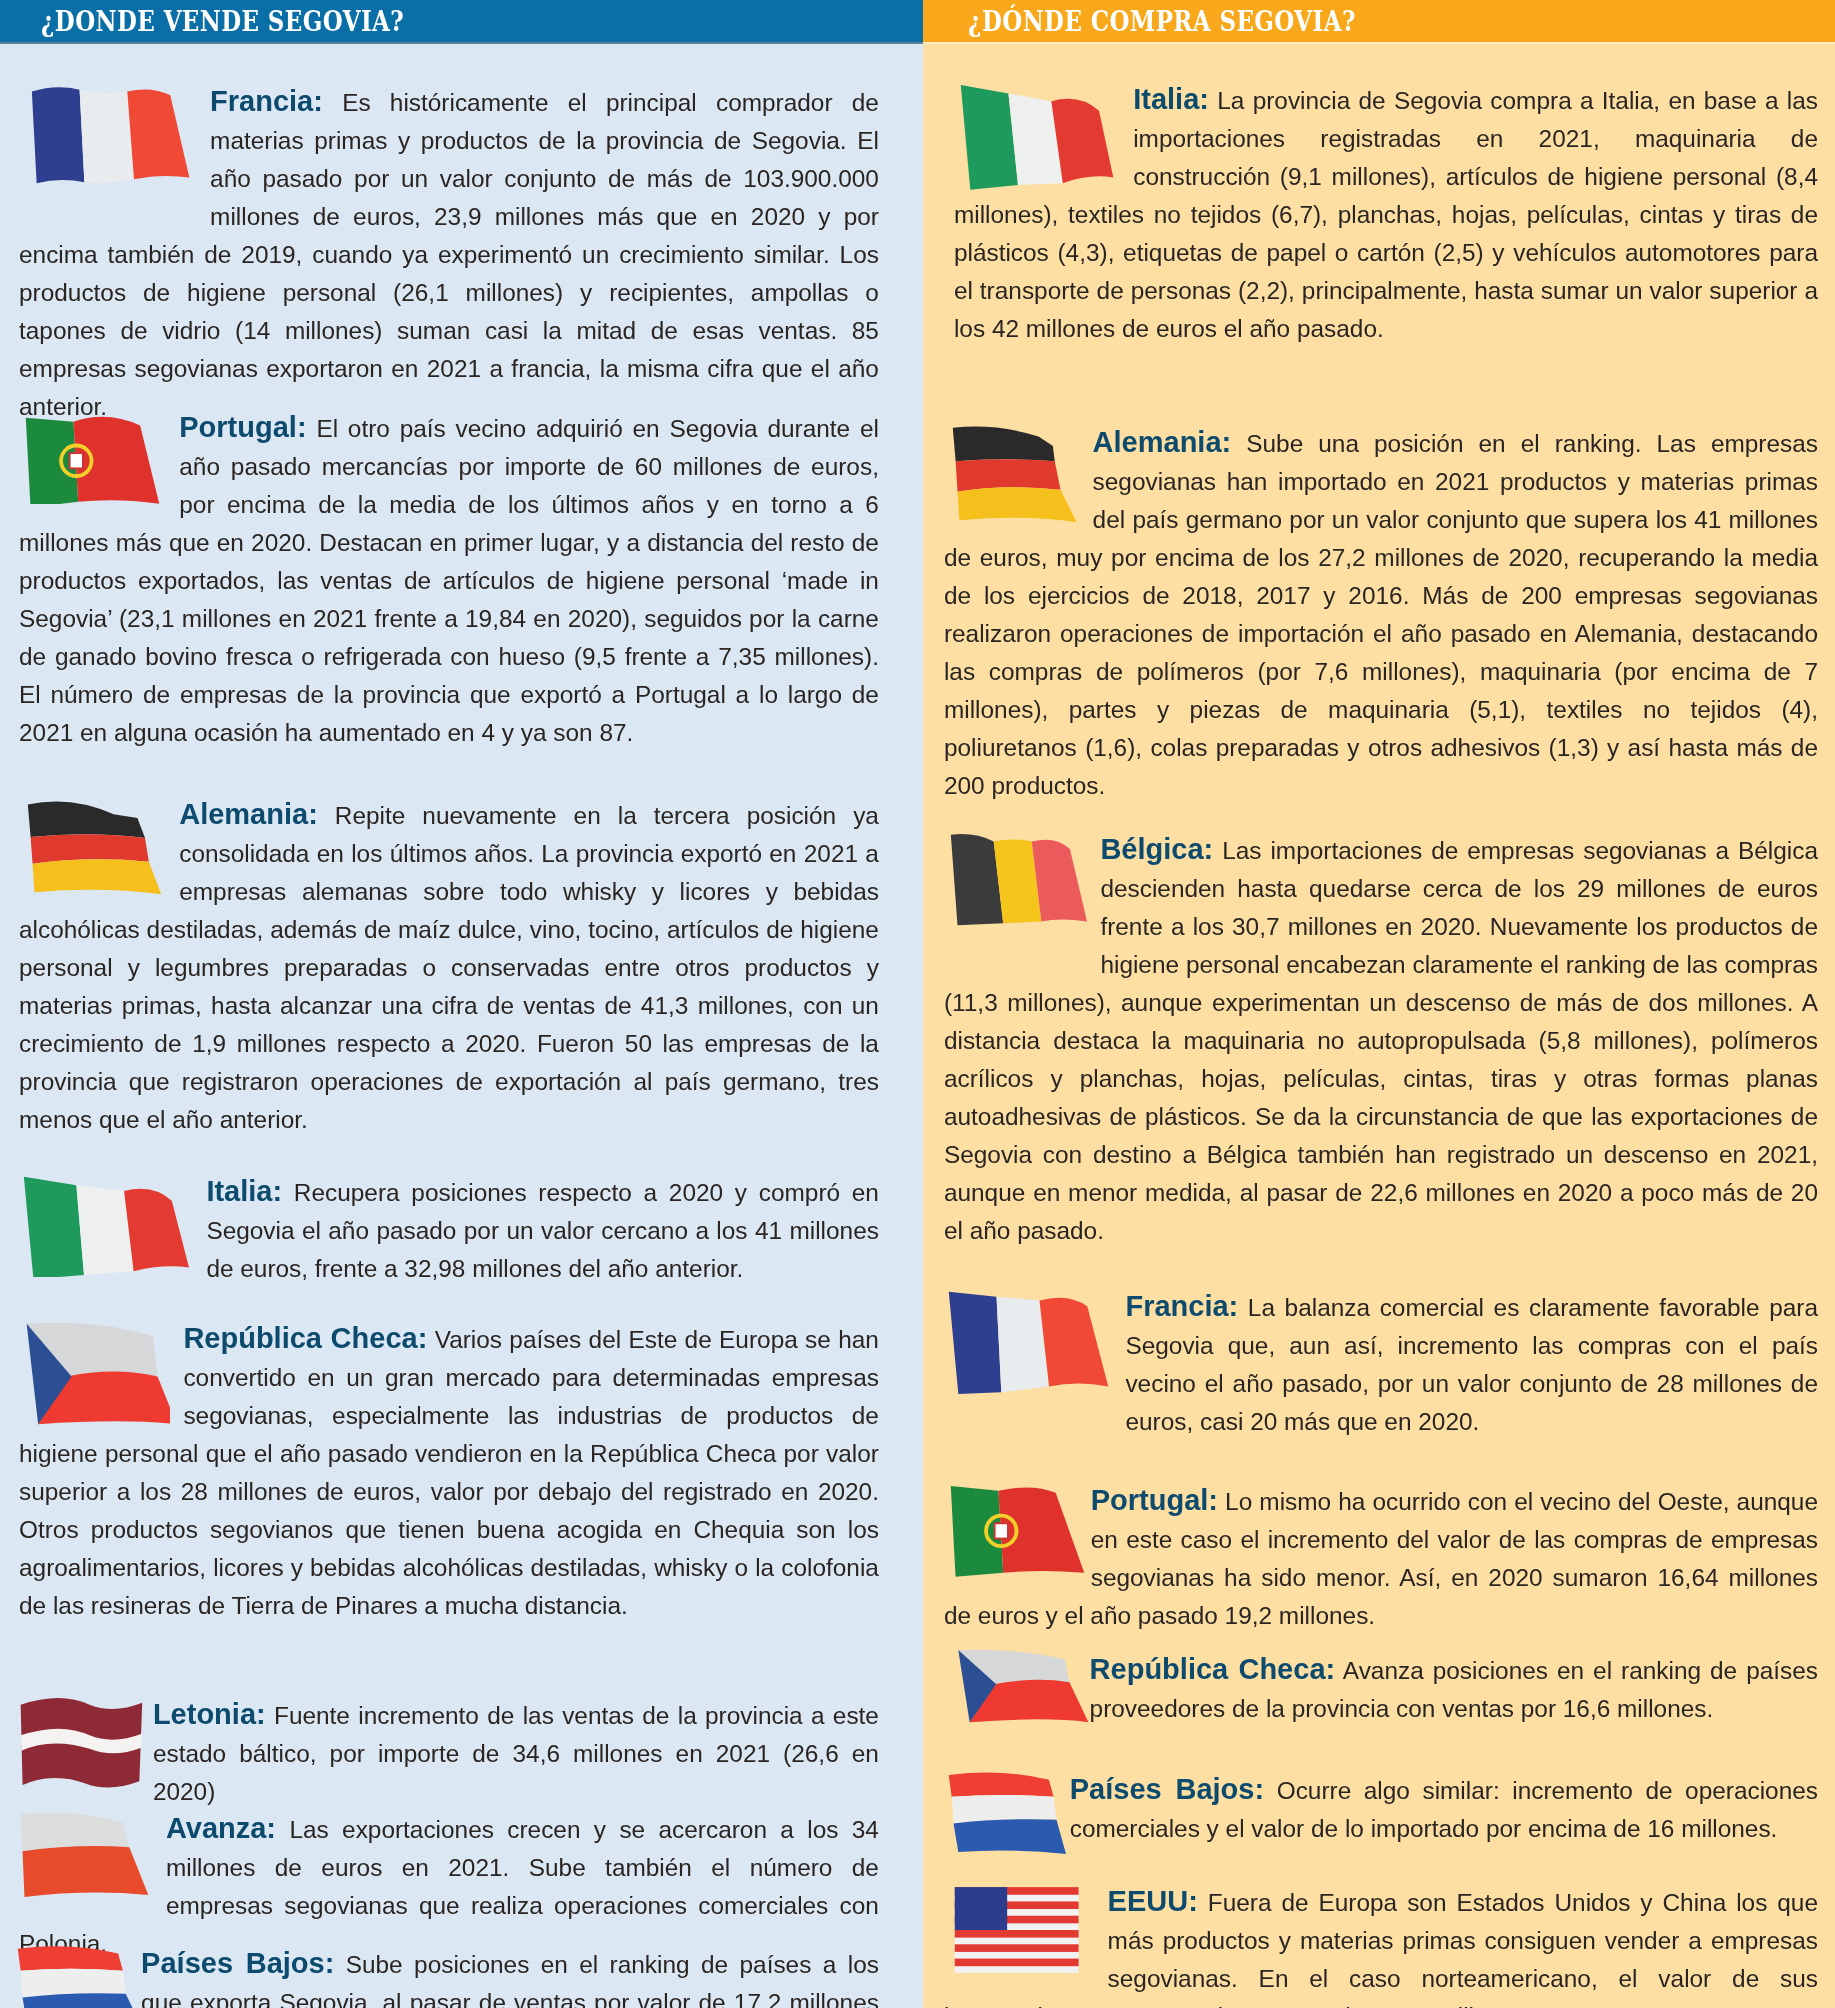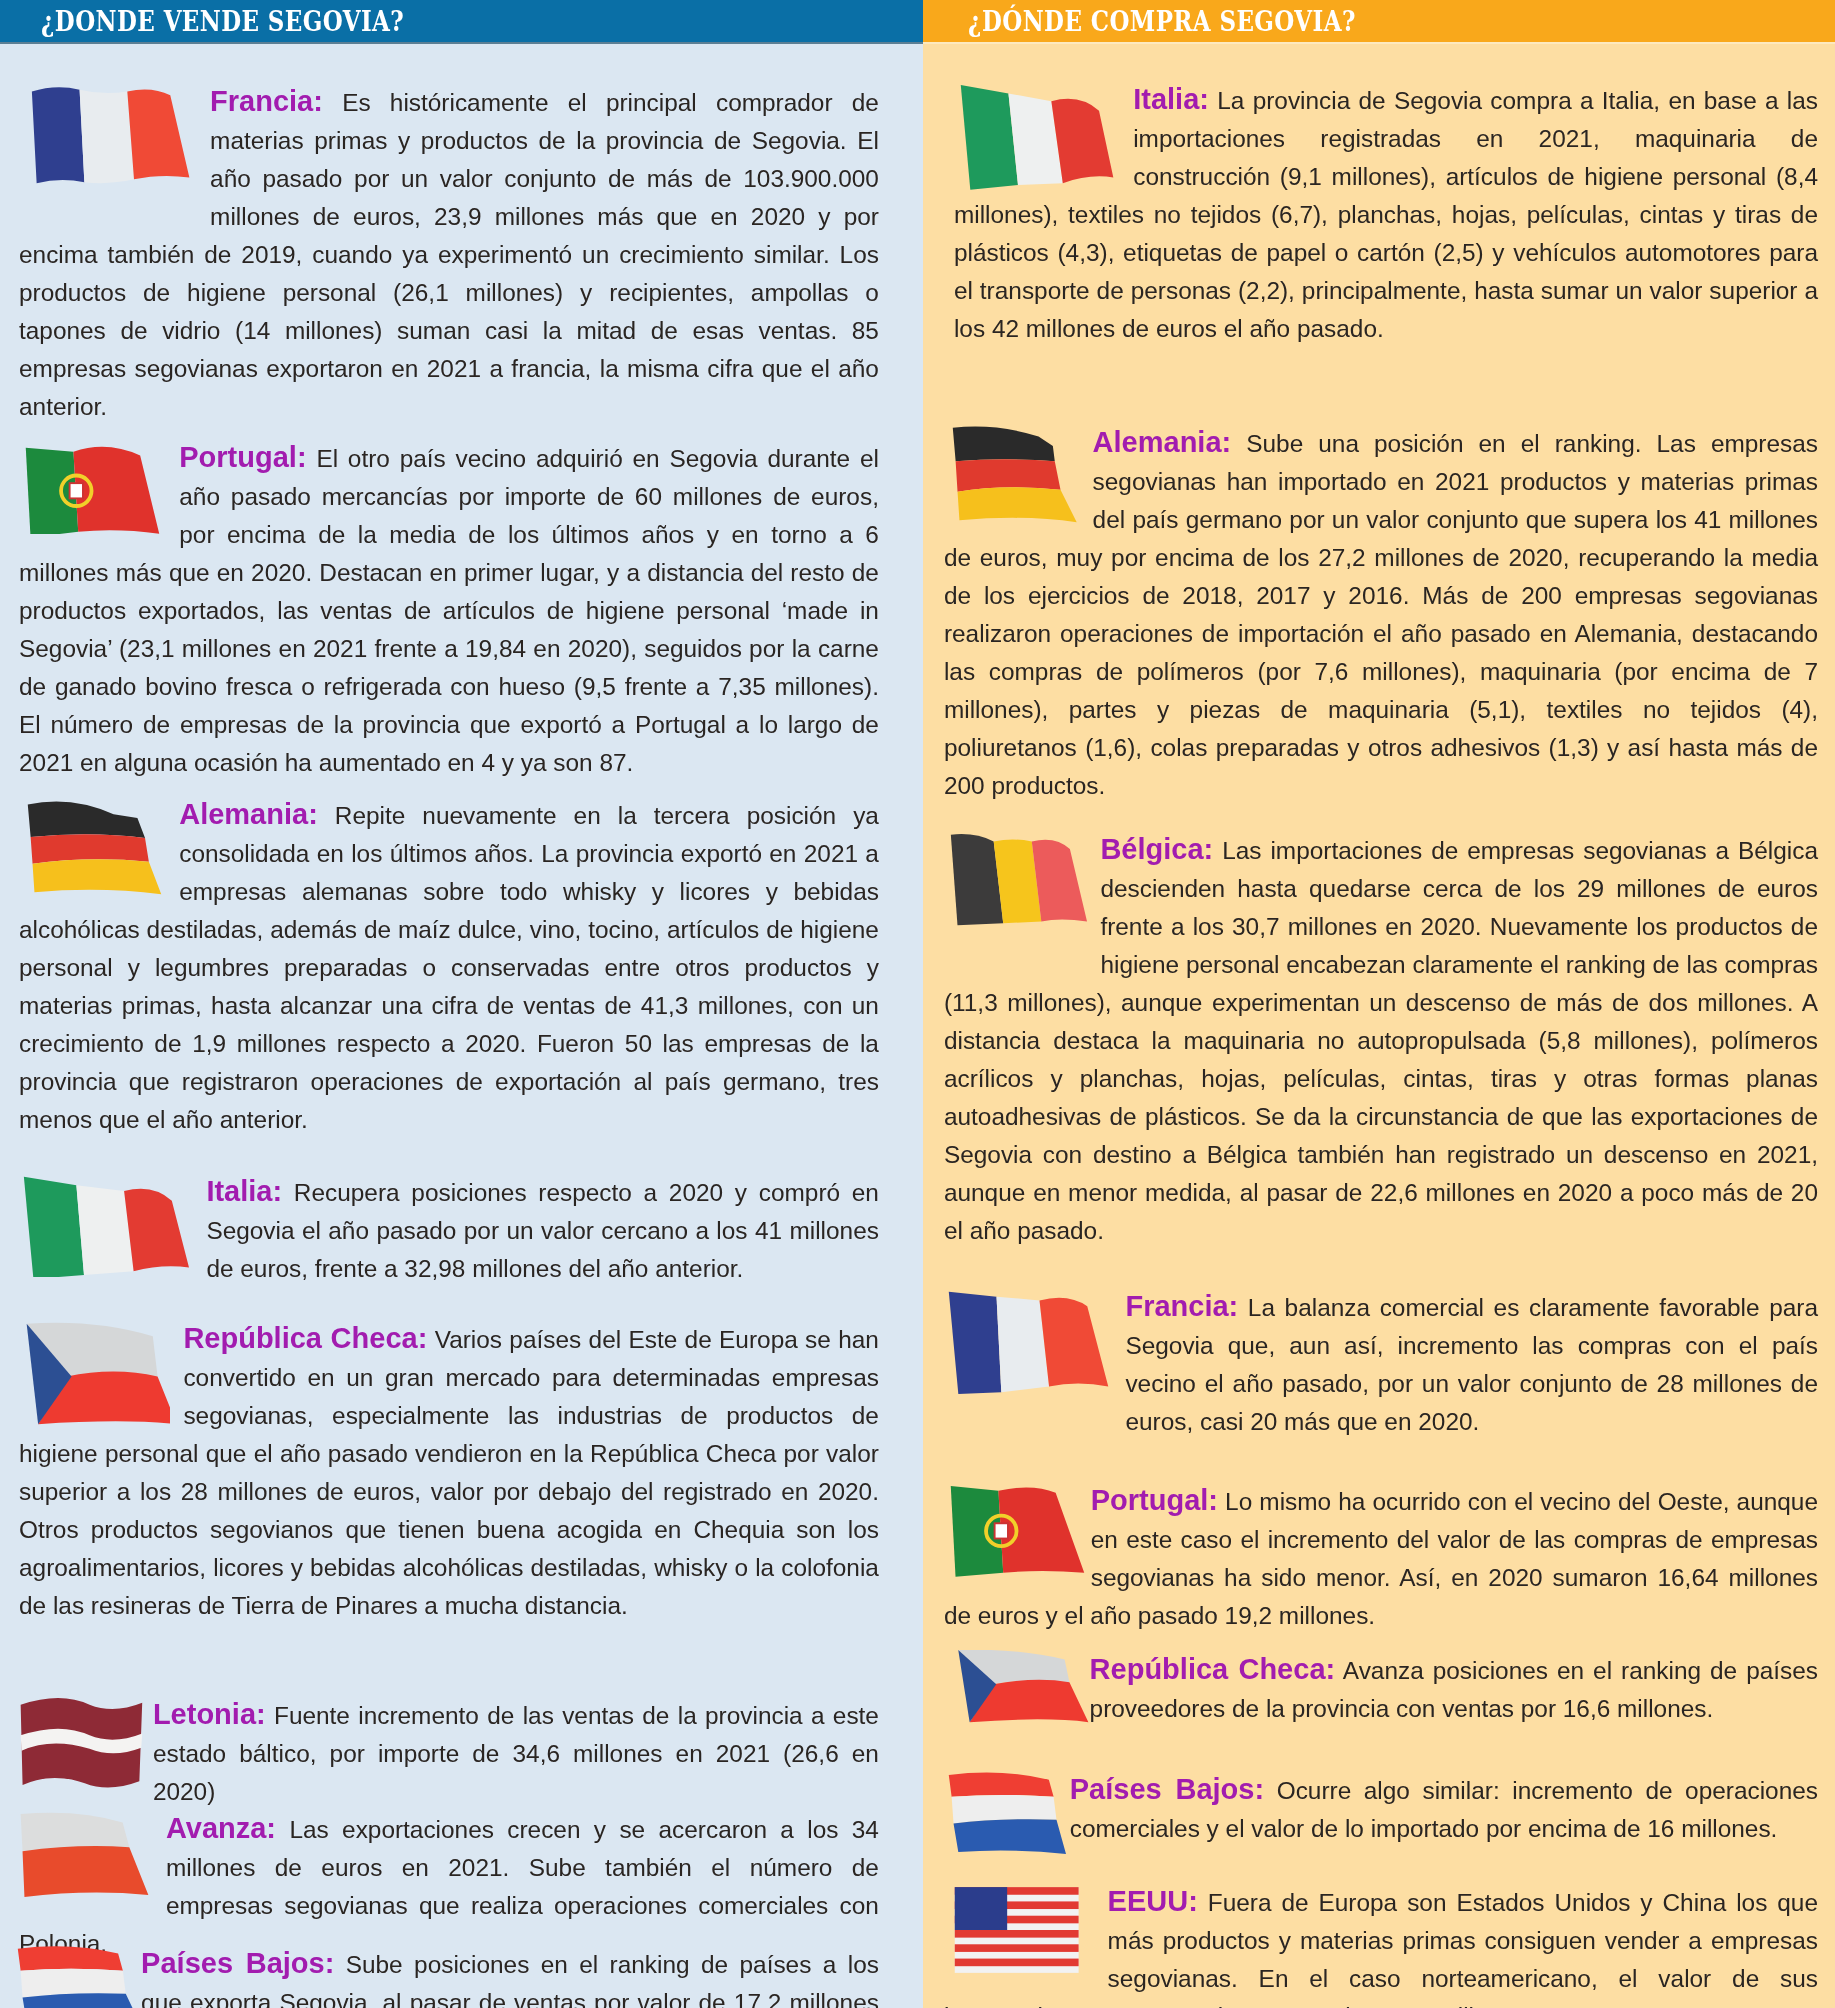--- a/index.html
+++ b/index.html
@@ -10,21 +10,21 @@
   .col-right { width:924px; background:#fddea3; }
   .hdr { height:42px; display:flex; align-items:center; padding-left:50px; color:#fff;
          font-family:"DejaVu Serif", serif; font-weight:bold; font-size:28px; letter-spacing:0.5px;
          transform:scaleX(0.82); transform-origin:left center; width:120%; }
   .hdr-wrap-left { background:#0a6fa6; border-bottom:2.9px solid #5c7f94; }
   .hdr-wrap-right { background:#f9a81b; border-bottom:2.9px solid #fde9c0; }
   .entries { position:relative; }
   .entry { position:absolute; left:0; right:0; font-size:24.4px; line-height:38px; text-align:justify;
            text-align-last:left; }
   .entry .flag { float:left; margin-right:13.4px; margin-bottom:1.9px; shape-outside:margin-box; }
-  .entry .name { font-weight:bold; font-size:29px; color:#a21caf; }
+  .entry .name { font-weight:bold; font-size:29px; color:#0c4a6e; }
   .entry .txt { }
   .left .entry { padding-left:19px; padding-right:44px; }
   .right .entry { padding-left:21px; padding-right:17px; }
   svg { display:block; }
 </style>
 </head>
 <body>
 
 <div class="page">
 
@@ -40,21 +40,21 @@
           <svg width="172" height="105" viewBox="0 0 180 110">
               <path d="M5 10 Q30 2 55 8 L60 105 Q35 100 10 106 Z" fill="#2f3f8f"></path>
               <path d="M55 8 Q80 14 105 10 L112 102 Q85 108 60 105 Z" fill="#e8ecef"></path>
               <path d="M105 10 Q130 4 150 14 L170 100 Q140 96 112 102 Z" fill="#f04a36"></path>
             </svg>
         </span>
         <span class="name">Francia:</span>
         <span class="txt">Es históricamente el principal comprador de materias primas y productos de la provincia de Segovia. El año pasado por un valor conjunto de más de 103.900.000 millones de euros, 23,9 millones más que en 2020 y por encima también de 2019, cuando ya experimentó un crecimiento similar. Los productos de higiene personal (26,1 millones) y recipientes, ampollas o tapones de vidrio (14 millones) suman casi la mitad de esas ventas. 85 empresas segovianas exportaron en 2021 a francia, la misma cifra que el año anterior.</span>
       </div>
 
-      <div class="entry" style="top:394px;">
+      <div class="entry" style="top:364px;">
         <span class="flag" style="width:145px;height:107px;margin-left:1.9px;">
           <svg width="143" height="96" viewBox="0 0 150 100">
               <path d="M5 10 L55 14 L60 98 L10 104 Z" fill="#1c8a3d"></path>
               <path d="M55 14 Q90 2 125 18 L145 100 Q100 94 60 98 Z" fill="#e0322c"></path>
               <circle cx="58" cy="55" r="16" fill="none" stroke="#f1d02a" stroke-width="4"></circle>
               <rect x="51" y="47" width="14" height="16" fill="#fff" stroke="#c33" stroke-width="2"></rect>
             </svg>
         </span>
         <span class="name">Portugal:</span>
         <span class="txt">El otro país vecino adquirió en Segovia durante el año pasado mercancías por importe de 60 millones de euros, por encima de la media de los últimos años y en torno a 6 millones más que en 2020. Destacan en primer lugar, y a distancia del resto de productos exportados, las ventas de artículos de higiene personal ‘made in Segovia’ (23,1 millones en 2021 frente a 19,84 en 2020), seguidos por la carne de ganado bovino fresca o refrigerada con hueso (9,5 frente a 7,35 millones). El número de empresas de la provincia que exportó a Portugal a lo largo de 2021 en alguna  ocasión ha aumentado en 4 y ya son 87.</span>

